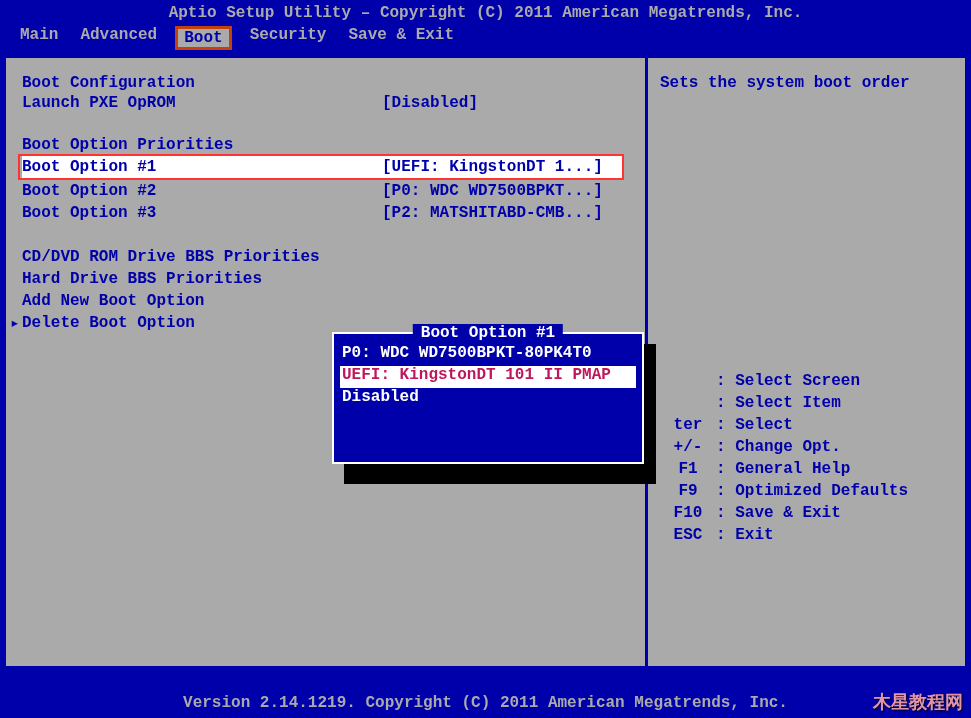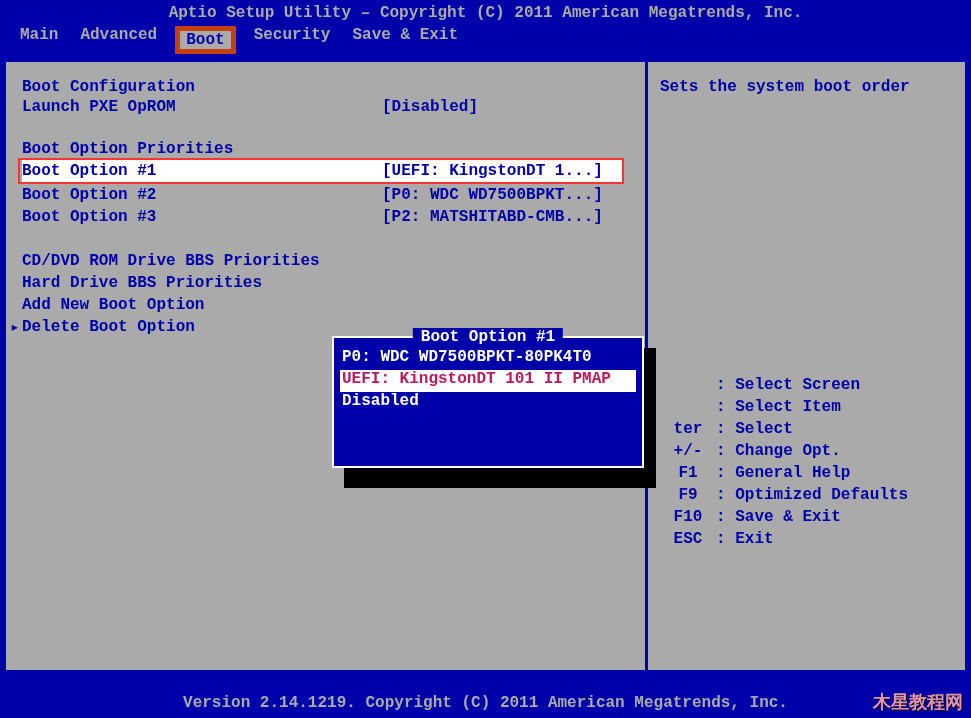--- a/index.html
+++ b/index.html
@@ -27,21 +27,21 @@
     display: flex;
     gap: 22px;
   }
   .menu-item { cursor: pointer; }
   .menu-item.active {
     background: #aaaaaa;
     color: #0000aa;
     padding: 0 6px;
   }
   .red-box {
-    border: 5px solid #c2410c;
+    border: 3px solid #c2410c;
     padding: 0 4px;
     margin: 0 -4px;
   }
   .main-area {
     display: flex;
     height: 612px;
     background: #aaaaaa;
     margin: 0 4px;
     border: 2px solid #0000aa;
   }

